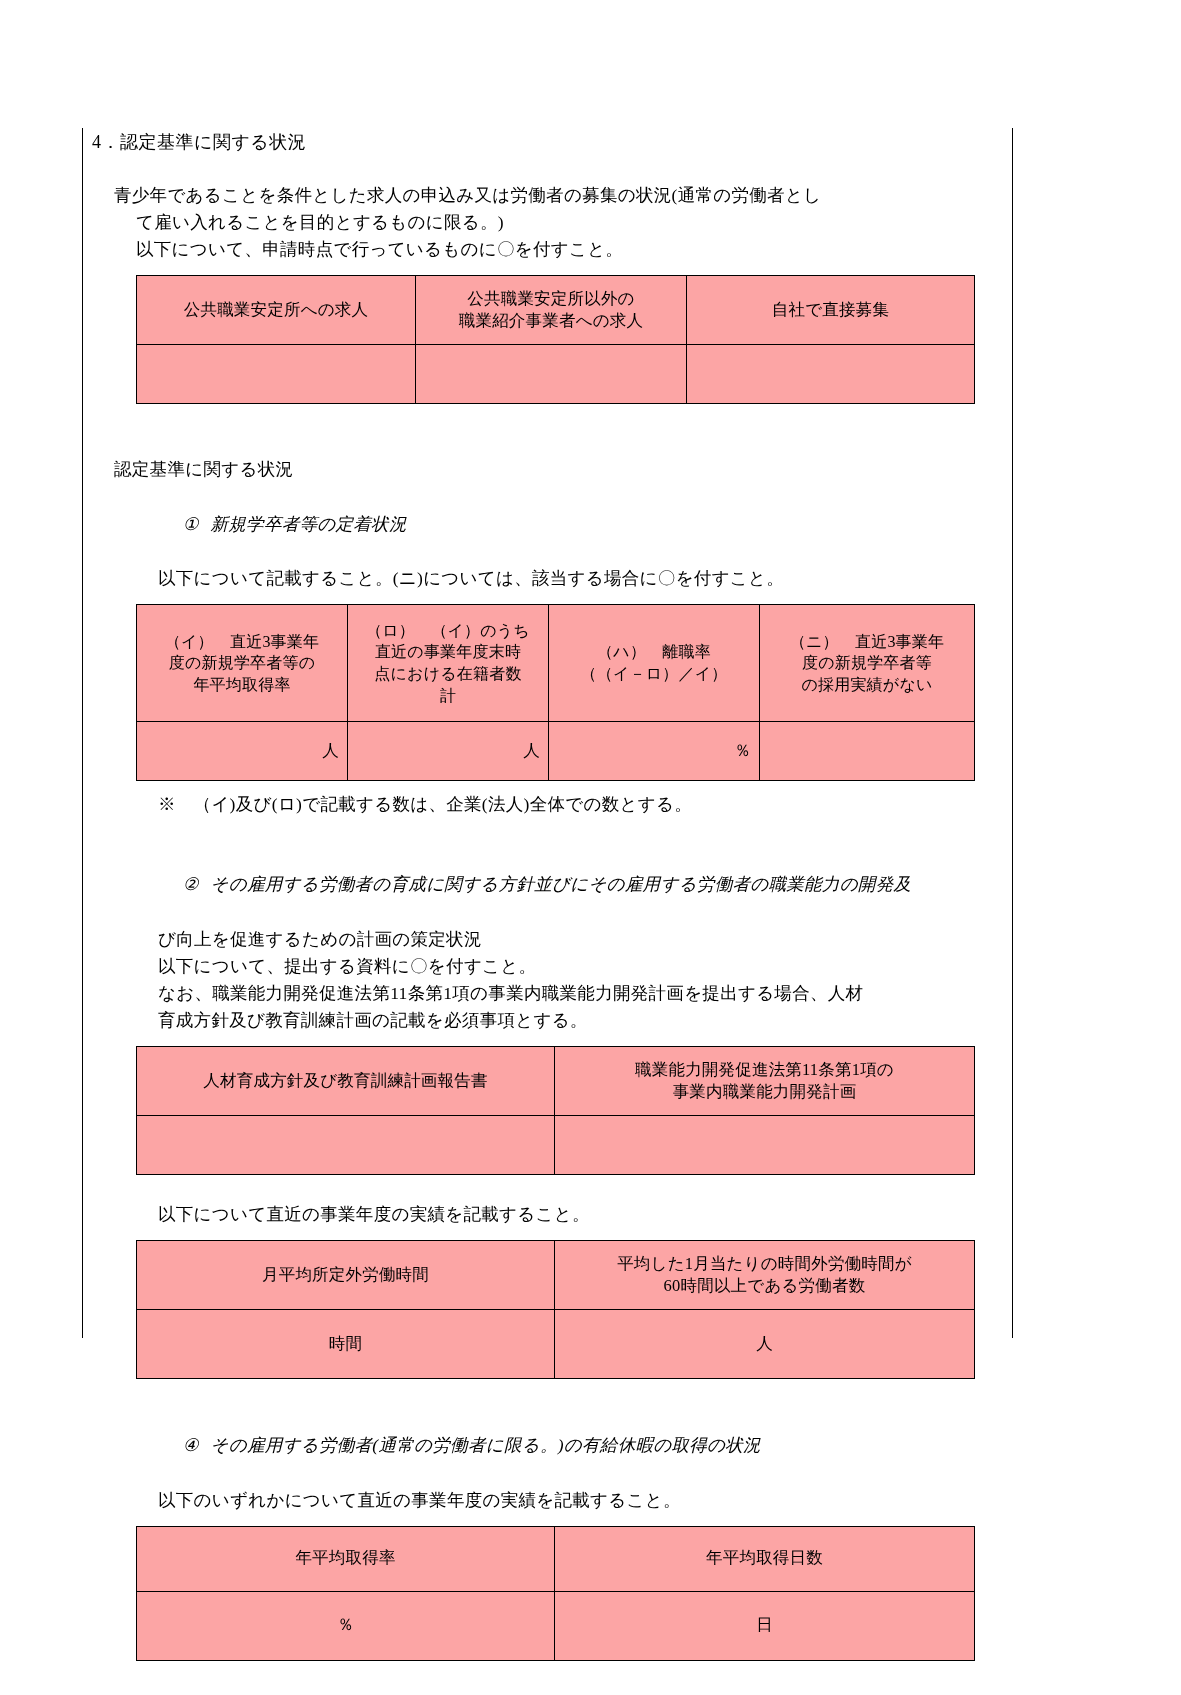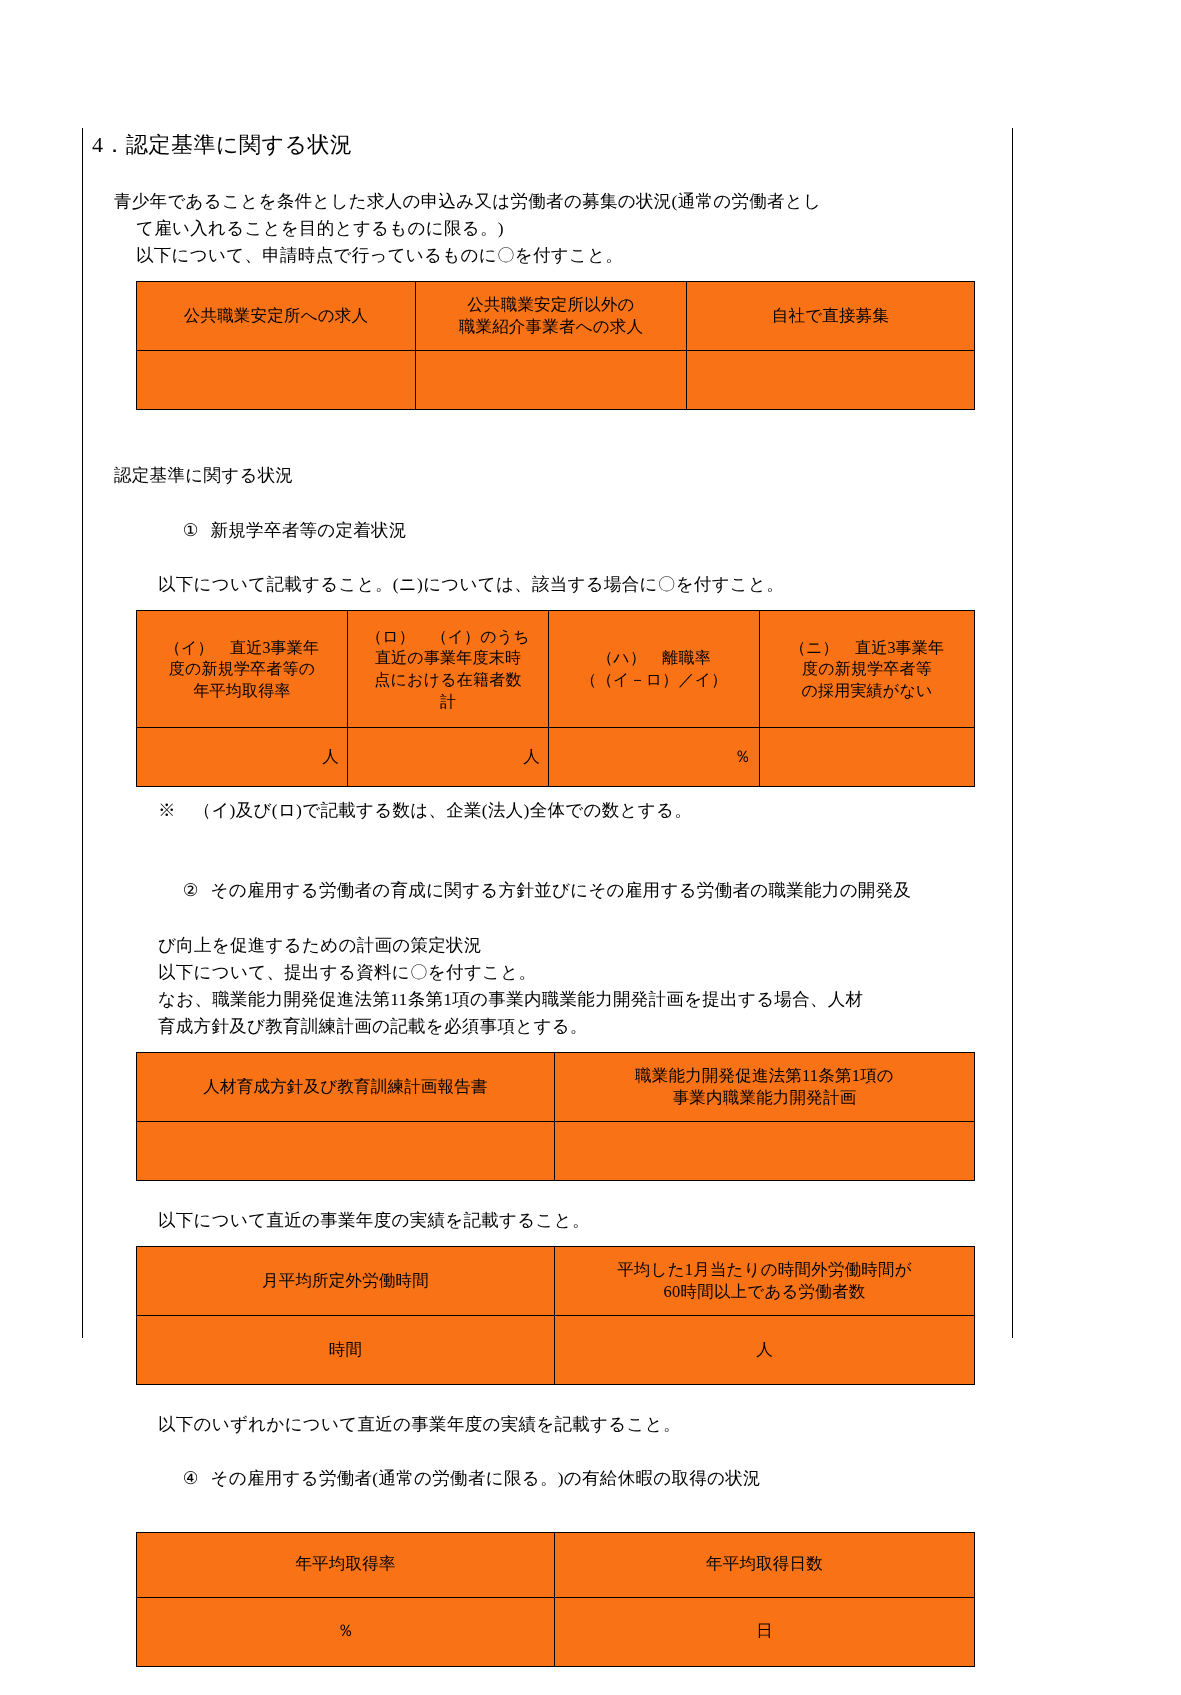--- a/index.html
+++ b/index.html
@@ -31,52 +31,52 @@
   .frame-rule.right { left: 1012px; }
 
   .content {
     position: absolute;
     left: 92px;
     top: 130px;
     width: 910px;
   }
 
   .h-section {
-    font-size: 22px;
+    font-size: 18px;
     letter-spacing: 0.5px;
     margin: 0 0 28px 0;
     padding-left: 0;
   }
 
   .block {
     margin-bottom: 6px;
   }
 
   .para {
     font-size: 17.5px;
     line-height: 1.55;
     letter-spacing: 0.3px;
     white-space: pre-wrap;
   }
   .lvl1  { padding-left: 22px; text-indent: 0; margin-top: 28px; }
   .lvl1-cont { padding-left: 44px; }
-  .lvl2  { padding-left: 44px; }
+  .lvl2  { padding-left: 44px; font-style: italic; }
   .lvl2-cont { padding-left: 66px; }
   .lvl3  { padding-left: 66px; }
   .note  { padding-left: 66px; }
 
   .spacer-sm { height: 10px; }
   .spacer-md { height: 18px; }
   .spacer-lg { height: 26px; }
 
   table.form {
     border-collapse: collapse;
     table-layout: fixed;
     margin: 12px 0 0 44px;
-    background: #f97316;
+    background: #fca5a5;
   }
   table.form td {
     border: 1px solid #000000;
     padding: 6px 8px;
     font-size: 16.5px;
     line-height: 1.35;
     letter-spacing: 0.2px;
     vertical-align: middle;
   }
   td.hdr {
@@ -267,24 +267,24 @@
                 <span class="unit">人</span>
               </td>
             </tr>
           </tbody>
         </table>
       </div>
 
       <div class="spacer-lg"></div>
 
       <div>
-        <div class="para lvl2-cont">以下のいずれかについて直近の事業年度の実績を記載すること。</div>
         <div class="para lvl2">
           <span>④</span><span class="cjk-sp">&nbsp;&nbsp;</span><span>その雇用する労働者(通常の労働者に限る。)の有給休暇の取得の状況</span>
         </div>
+        <div class="para lvl2-cont">以下のいずれかについて直近の事業年度の実績を記載すること。</div>
 
         <table class="form">
           <colgroup>
             <col style="width:418px">
               <col style="width:420px">
           </colgroup>
           <tbody>
             <tr>
               <td class="hdr">
                 <div>年平均取得率</div>

